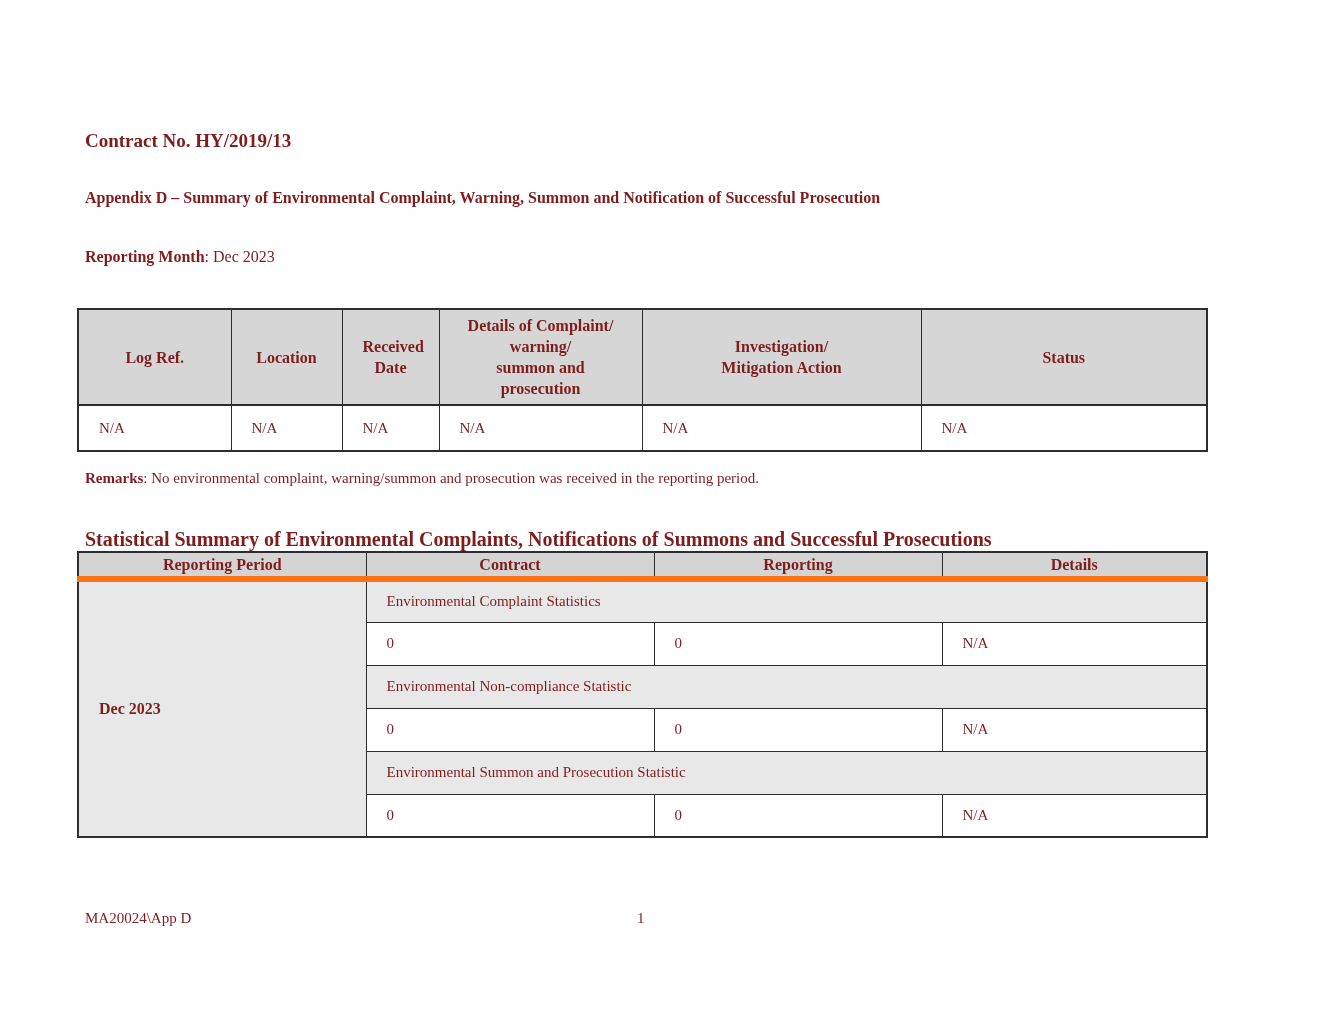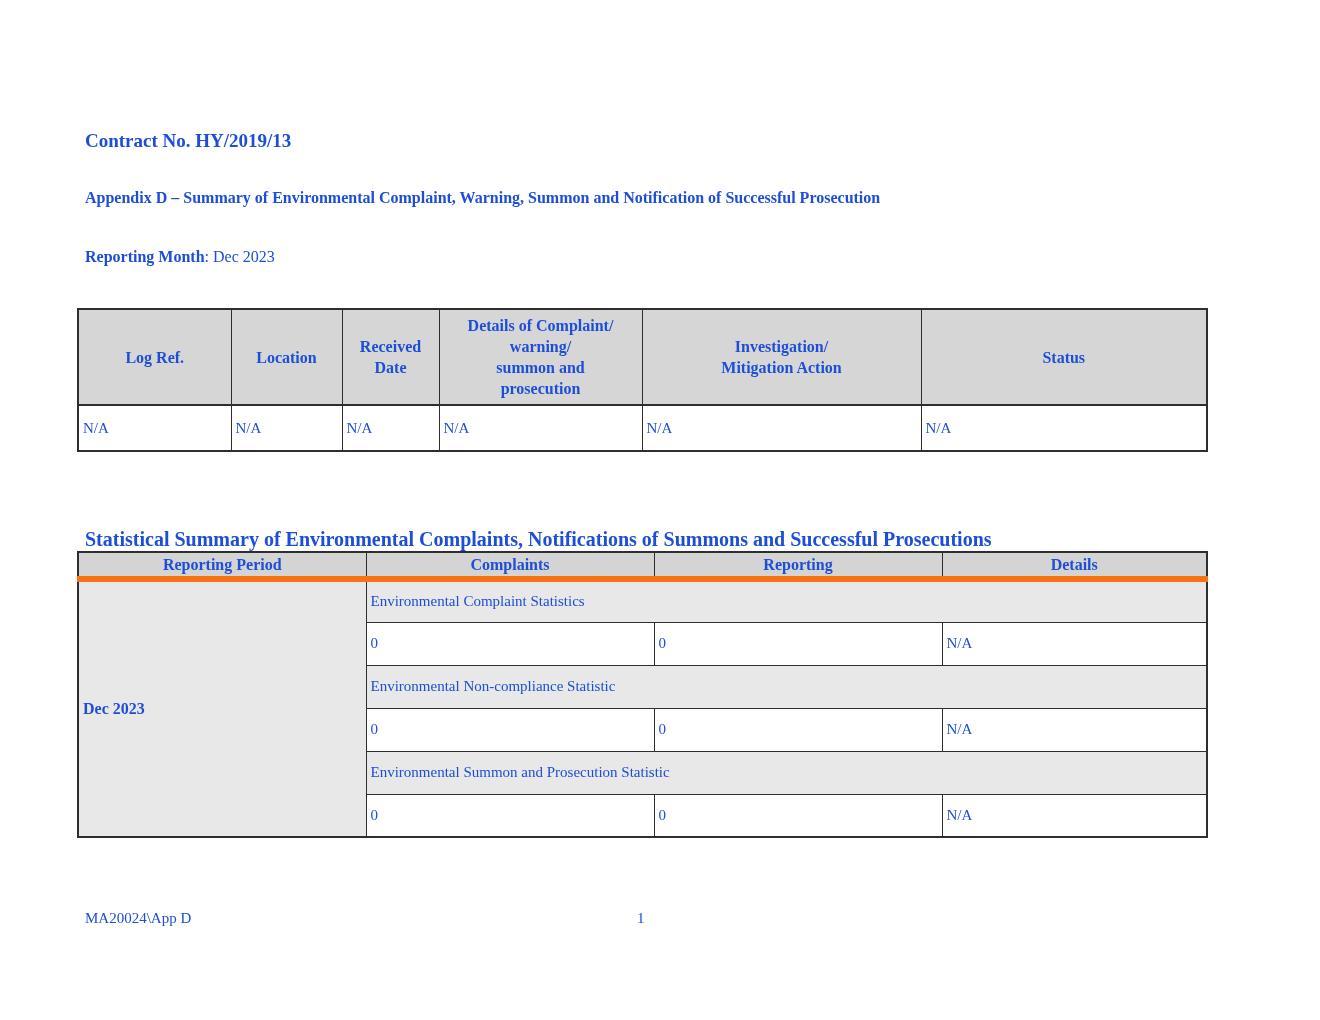--- a/index.html
+++ b/index.html
@@ -3,21 +3,21 @@
 <meta charset="utf-8">
 <style>
   * { margin: 0; padding: 0; box-sizing: border-box; }
   html, body { background: #ffffff; }
   .page {
     position: relative;
     width: 1320px;
     height: 1020px;
     background: #ffffff;
     font-family: "Liberation Serif", "DejaVu Serif", serif;
-    color: #1d4ed8;
+    color: #7f1d1d;
     overflow: hidden;
   }
   .title-block {
     position: absolute;
     left: 85px;
     top: 128px;
     font-size: 19px;
     font-weight: bold;
     line-height: 26px;
     white-space: nowrap;
@@ -43,21 +43,21 @@
     border-collapse: collapse;
     table-layout: fixed;
     position: absolute;
     left: 77px;
     width: 1129px;
     border: 2px solid #2e2e2e;
   }
   th, td {
     border: 1px solid #2e2e2e;
     vertical-align: middle;
-    padding: 0 4px;
+    padding: 0 20px;
   }
 
   
   .complaint-table { top: 308px; }
   .complaint-table th {
     background: #d6d6d6;
     height: 96px;
     font-size: 16px;
     font-weight: bold;
     line-height: 21px;
@@ -157,34 +157,37 @@
       <td>N/A</td>
       <td>N/A</td>
       <td>N/A</td>
       <td>N/A</td>
       <td>N/A</td>
       <td>N/A</td>
     </tr>
   </tbody>
     </table>
 
+  <div class="remarks">
+    <span class="label">Remarks</span><span>: No environmental complaint, warning/summon and prosecution was received in the reporting period.</span>
+  </div>
 
   <div class="stat-title">Statistical Summary of Environmental Complaints, Notifications of Summons and Successful Prosecutions</div>
 
   <table class="stat-table">
     <colgroup>
       <col style="width:288px">
         <col style="width:288px">
         <col style="width:288px">
         <col style="width:265px">
     </colgroup>
     <tbody>
         <tr>
       <th>Reporting Period</th>
-      <th>Complaints</th>
+      <th>Contract</th>
       <th>Reporting</th>
       <th>Details</th>
     </tr>
     <tr>
       <td class="period-cell" rowspan="6">Dec 2023</td>
       <td class="band-cell" colspan="3">Environmental Complaint Statistics</td>
     </tr>
     <tr>
       <td>0</td>
       <td>0</td>

